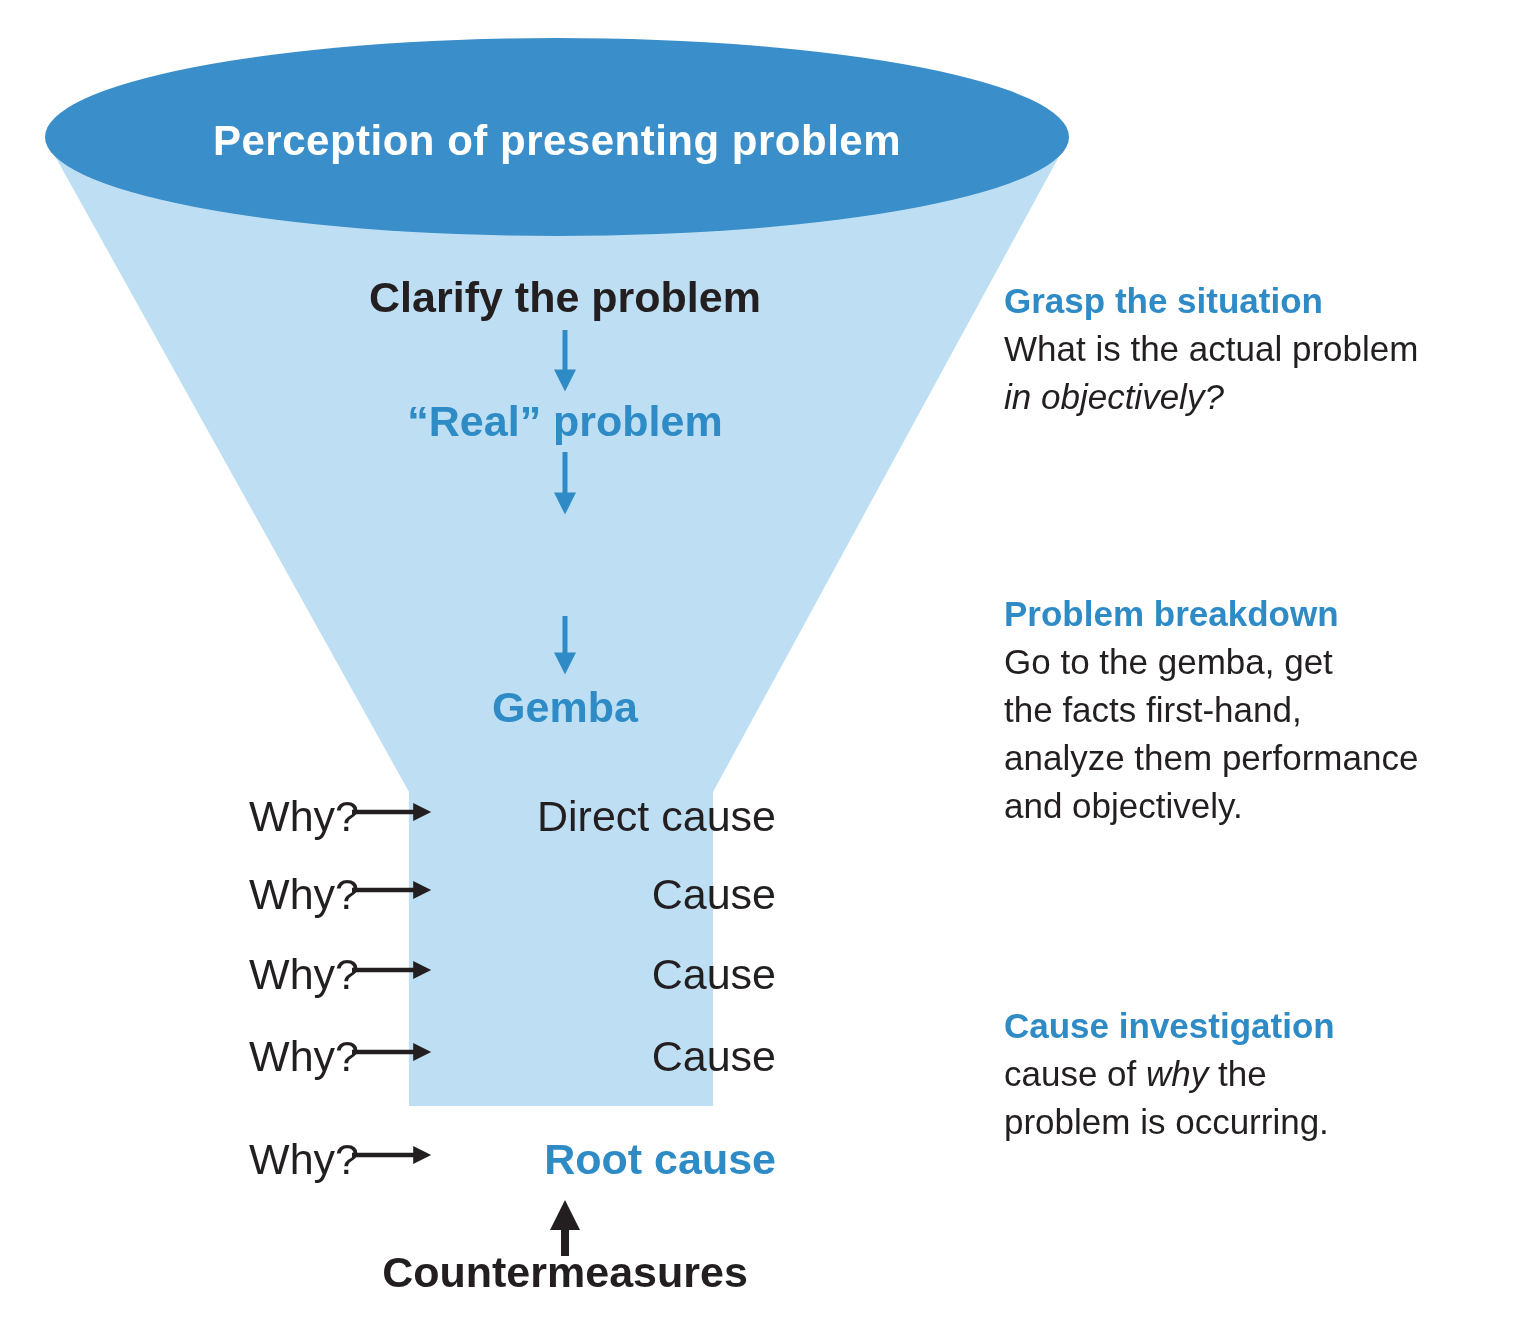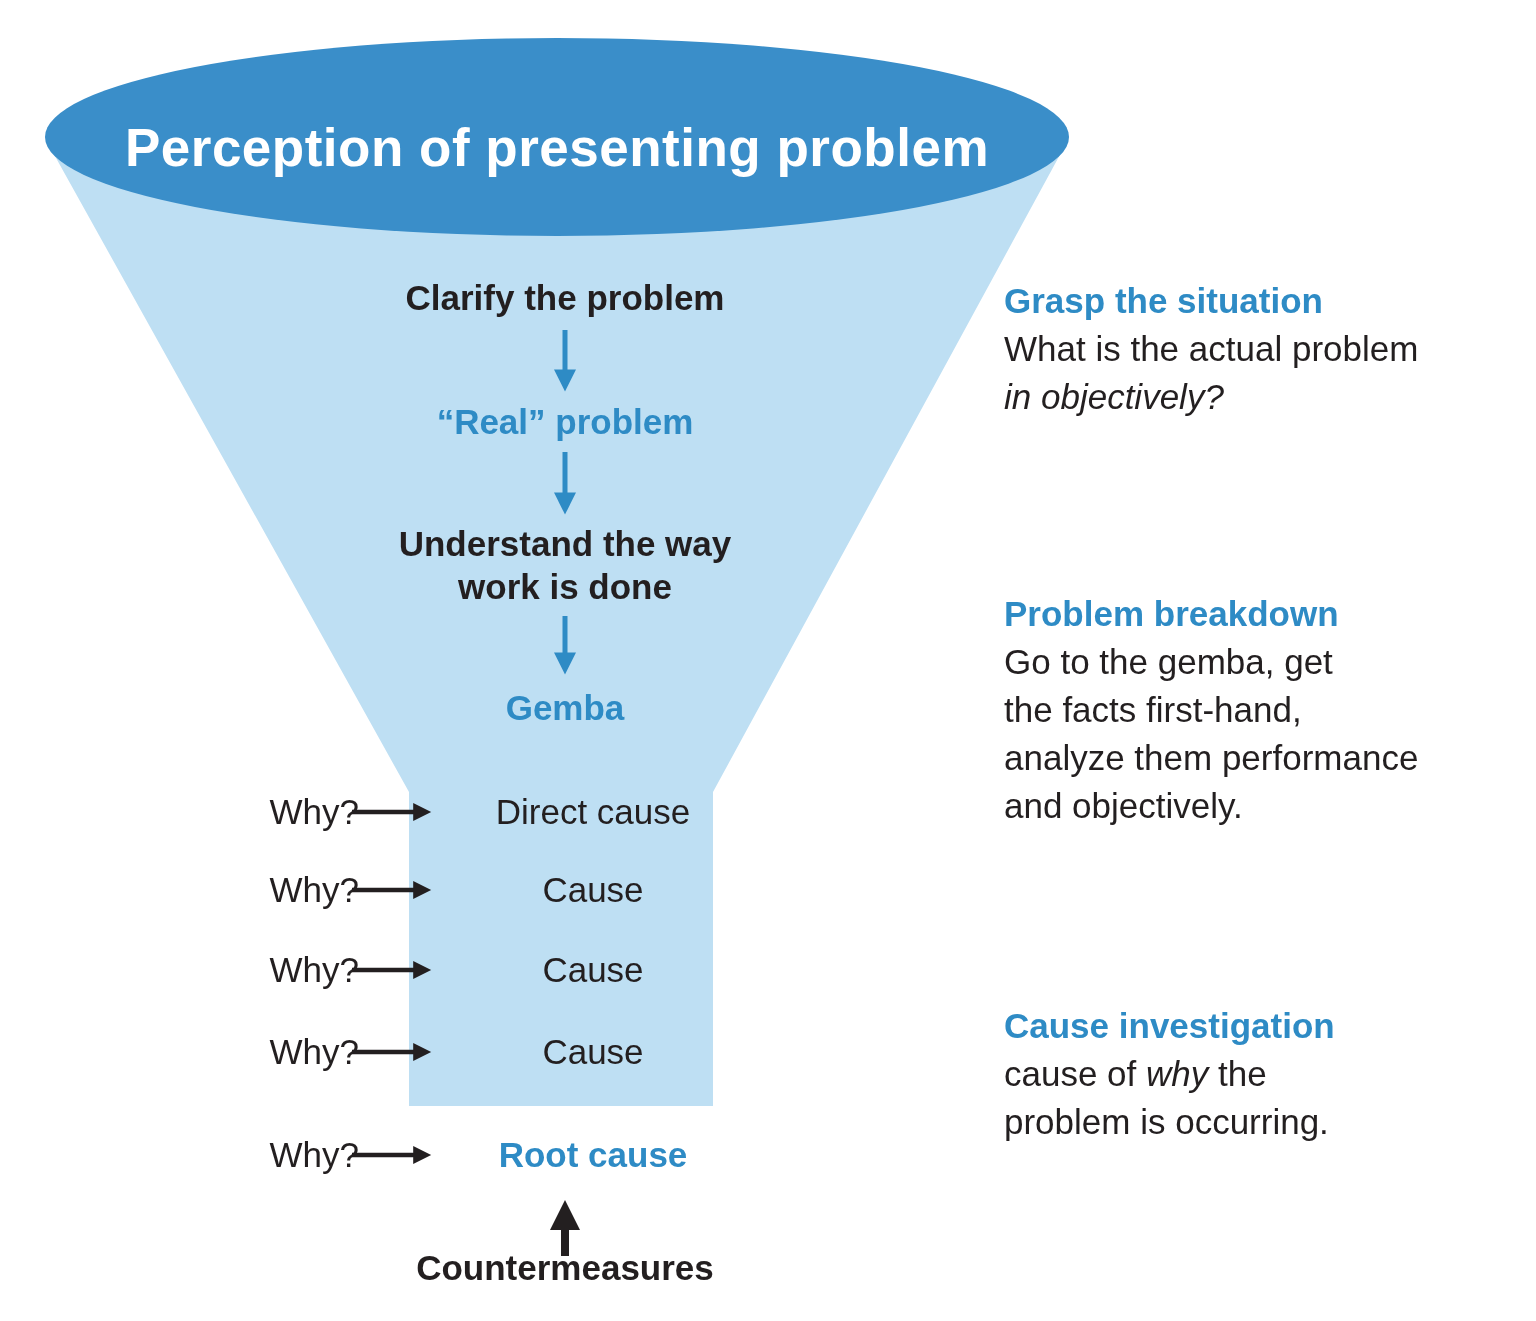--- a/index.html
+++ b/index.html
@@ -6,40 +6,40 @@
   .canvas {
     position: relative;
     width: 1536px;
     height: 1321px;
     background: #ffffff;
     overflow: hidden;
     font-family: "Liberation Sans", sans-serif;
     color: #231f20;
   }
   .layer { position: absolute; left: 0; top: 0; }
-  .t { position: absolute; font-size: 35px; line-height: 1.2; white-space: nowrap; }
+  .t { position: absolute; font-size: 43px; line-height: 1.2; white-space: nowrap; }
   .bold { font-weight: bold; }
   .blue { color: #2e8bc5; }
   .white { color: #ffffff; }
   .it { font-style: italic; }
   .center { text-align: center; }
   .right { text-align: right; }
 
   .title {
     left: 45px; top: 116px; width: 1024px;
-    font-size: 53px; letter-spacing: 0.5px;
+    font-size: 42px; letter-spacing: 0.5px;
   }
   .step { left: 315px; width: 500px; line-height: 43px; }
   .step1 { top: 276px; }
   .step2 { top: 400px; }
   .step3 { top: 522px; }
   .step4 { top: 686px; }
 
   .why-q { left: 244px; width: 115px; }
-  .why-a { left: 410px; width: 366px; }
+  .why-a { left: 410px; width: 366px; text-align: right; }
   .row1 { top: 791px; }
   .row2 { top: 869px; }
   .row3 { top: 949px; }
   .row4 { top: 1031px; }
   .row5 { top: 1134px; }
 
   .counter { left: 315px; top: 1247px; width: 500px; }
 
   .ann { position: absolute; left: 1004px; width: 525px; }
   .ann1 { top: 277px; }
@@ -81,24 +81,20 @@
 
     <line x1="565" y1="1256" x2="565" y2="1212" stroke="#231f20" stroke-width="8" marker-end="url(#m-black-big)"></line>
   </svg>
 
   <div class="t title bold white center">Perception of presenting problem</div>
 
   <div class="t step step1 bold center">Clarify the problem</div>
 
   <div class="t step step2 bold blue center">“Real” problem</div>
 
-  <div class="t step step3 bold center">
-    <div>Understand the way</div>
-    <div>work is done</div>
-  </div>
 
   <div class="t step step4 bold blue center">Gemba</div>
 
   <div class="t why-q row1 right">Why?</div>
   <div class="t why-a row1 center">Direct cause</div>
 
   <div class="t why-q row2 right">Why?</div>
   <div class="t why-a row2 center">Cause</div>
 
   <div class="t why-q row3 right">Why?</div>

